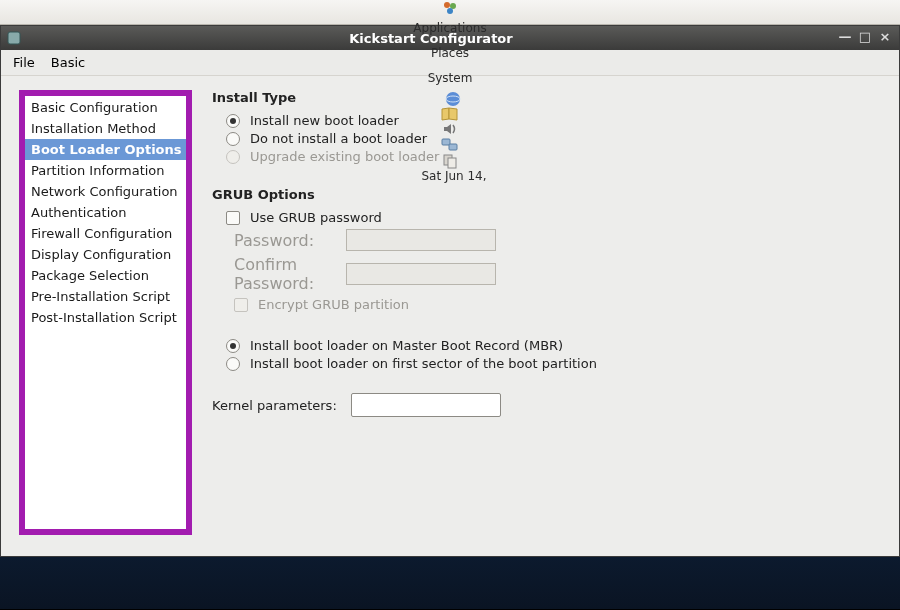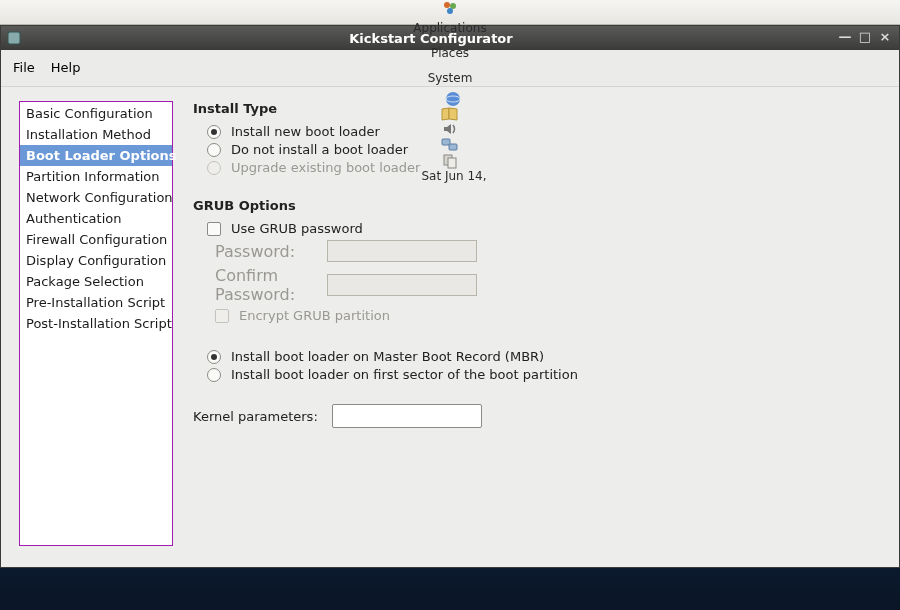--- a/index.html
+++ b/index.html
@@ -50,40 +50,40 @@
     display:flex;
     align-items:center;
     font-weight:bold;
     font-size:13px;
     padding: 0 6px;
   }
   .titlebar .ticon { width:16px; margin-right:6px; }
   .titlebar .ttitle { flex:1; text-align:center; }
   .titlebar .wbtn { width:16px; height:16px; margin-left:4px; color:#ddd; text-align:center; line-height:14px; cursor:default;}
   .menubar {
-    height: 37px;
+    height: 26px;
     background: #ebebe9;
     border-bottom: 1px solid #d6d4cf;
     display:flex;
     align-items:center;
     padding: 0 4px;
     font-size:13px;
   }
   .menubar .mitem { padding: 0 8px; height:26px; line-height:26px; cursor:default; }
   .app-body {
     display:flex;
     padding: 14px 14px 18px 18px;
     height: 480px;
     background:#ededeb;
   }
   
   .sidebar {
-    width: 154px;
+    width: 173px;
     background:#fff;
-    border:1px solid #a21caf;
+    border:6px solid #a21caf;
     box-shadow: inset 0 0 0 1px #fff;
     padding:1px 0;
     height: 445px;
   }
   .sidebar .sitem {
     padding: 2px 6px;
     font-size:13px;
     color:#1a1a1a;
     line-height:17px;
     cursor:default;
@@ -217,21 +217,21 @@
           <rect x="1" y="1" width="12" height="12" fill="#8aa" stroke="#355" rx="2"></rect>
         </svg>
     </span>
     <span class="ttitle">Kickstart Configurator</span>
     <span class="wbtn">—</span>
     <span class="wbtn">□</span>
     <span class="wbtn">×</span>
   </div>
   <div class="menubar">
     <span class="mitem">File</span>
-    <span class="mitem">Help</span>
+    <span class="mitem">Basic</span>
   </div>
   <div class="app-body">
 
     <div class="sidebar">
       <div class="sitem">Basic Configuration</div>
       <div class="sitem">Installation Method</div>
       <div class="sitem selected">Boot Loader Options</div>
       <div class="sitem">Partition Information</div>
       <div class="sitem">Network Configuration</div>
       <div class="sitem">Authentication</div>

